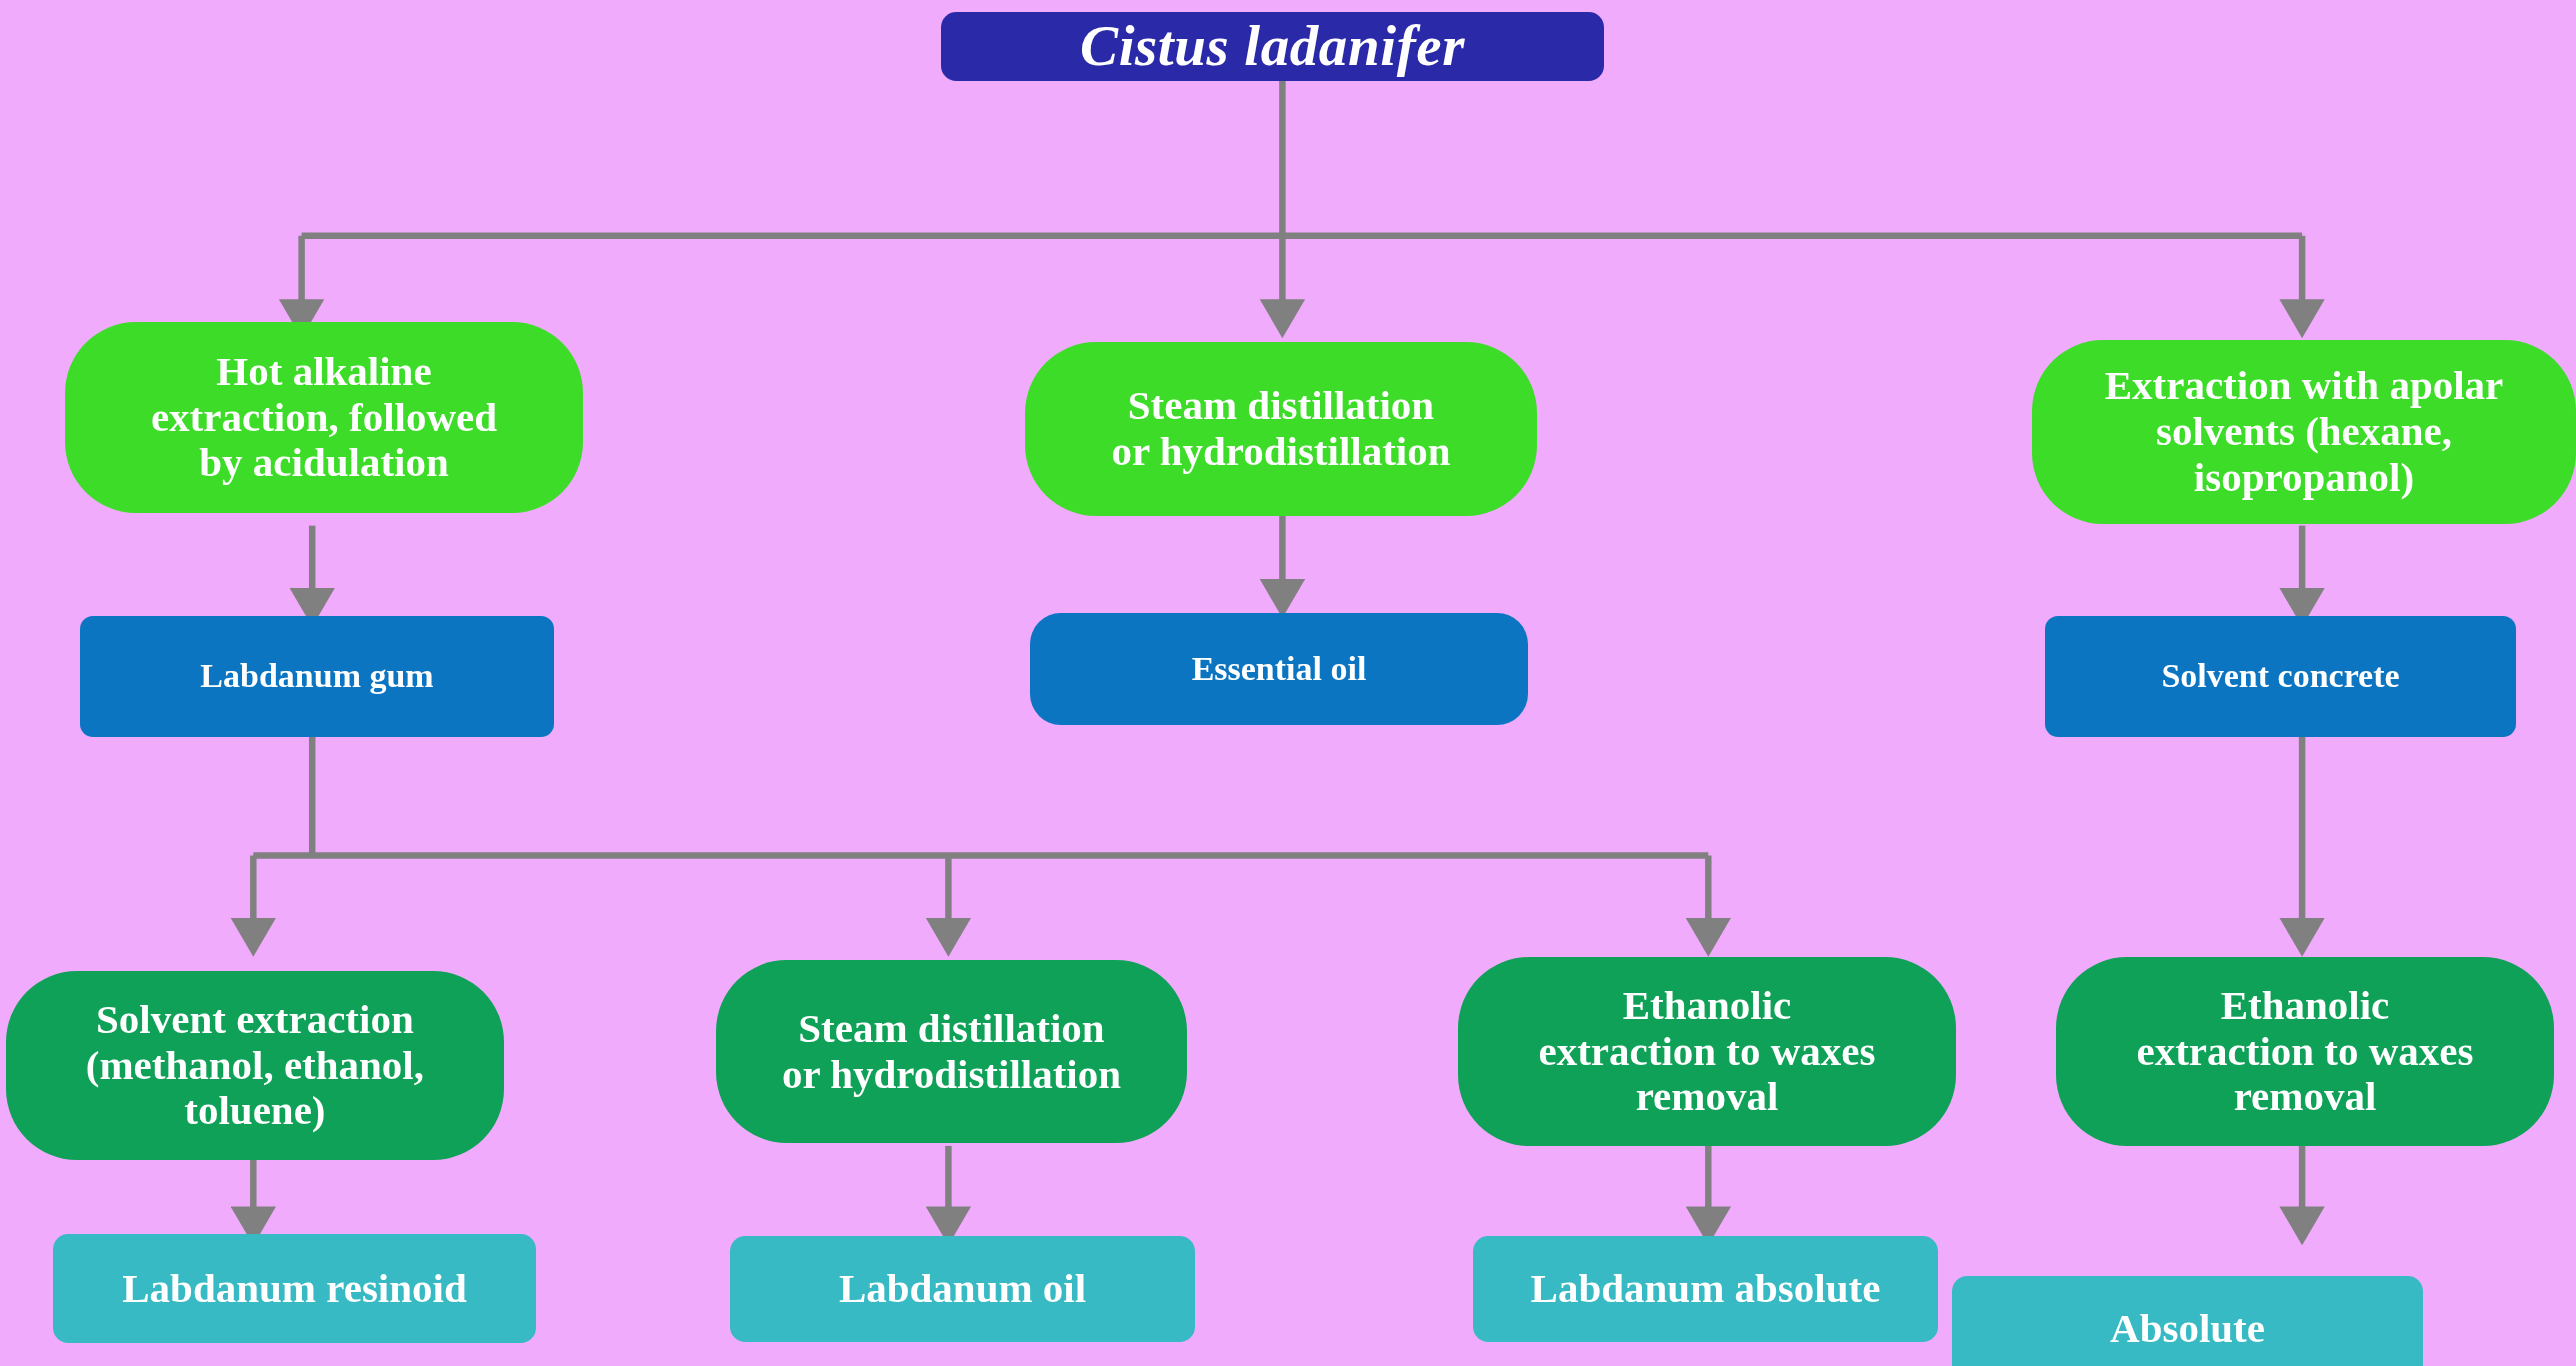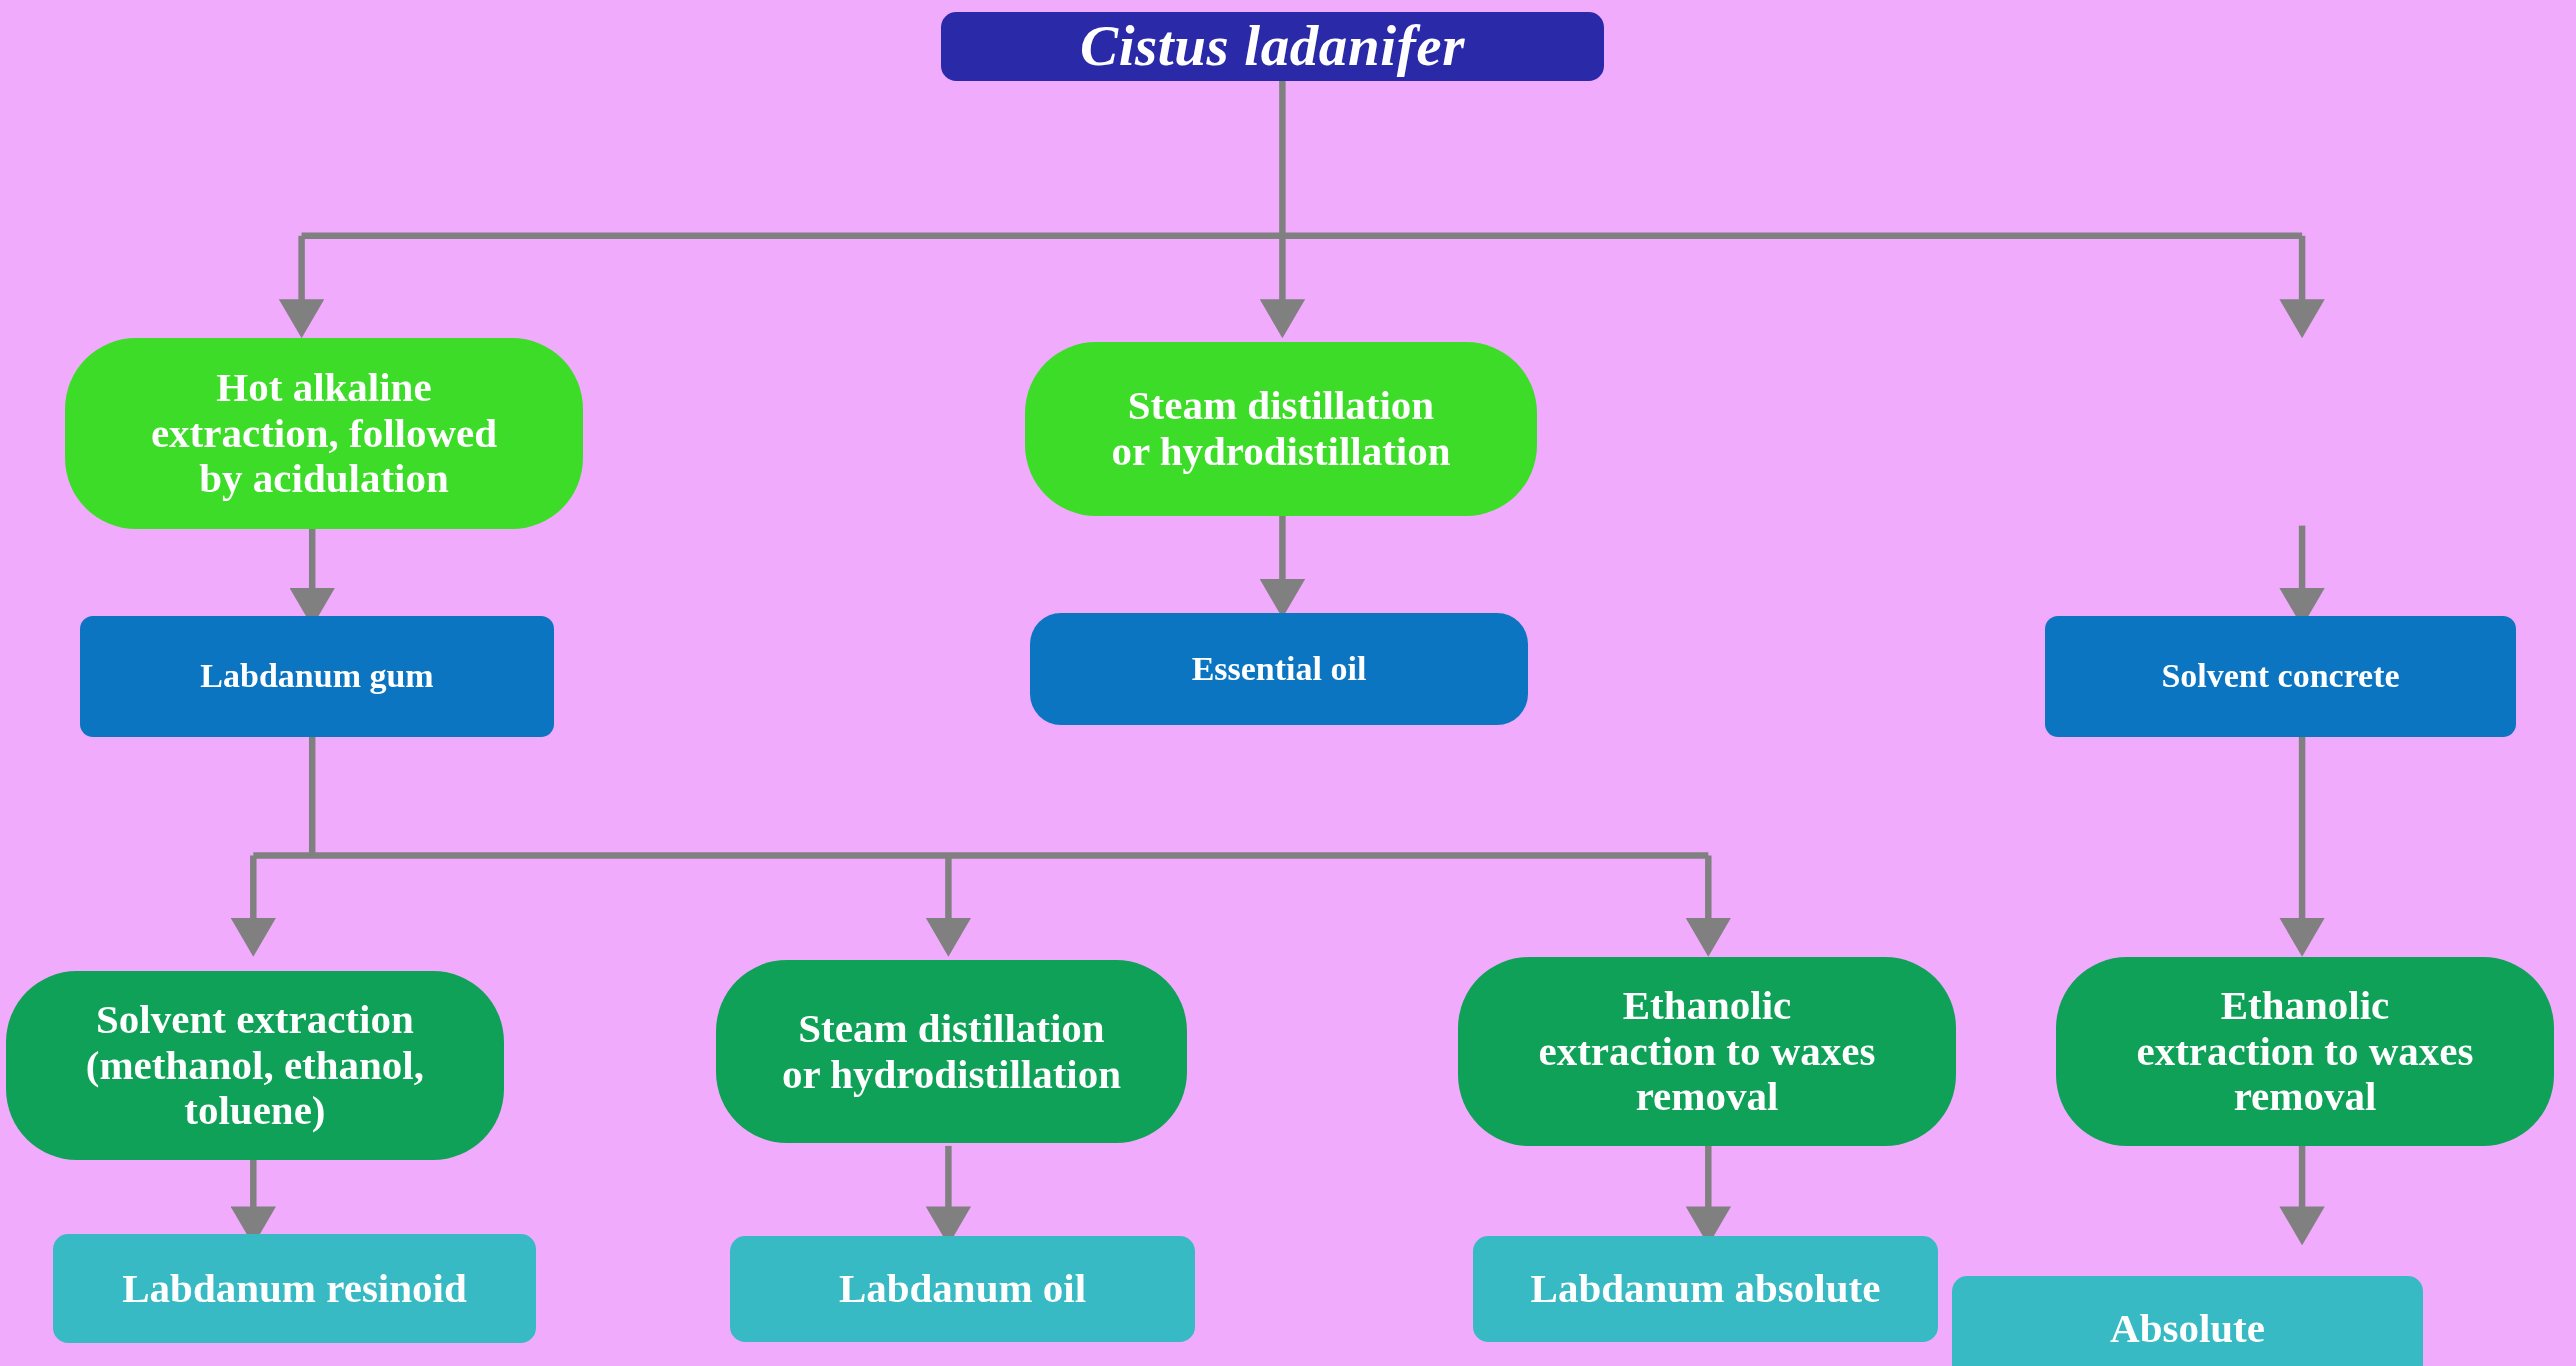--- a/index.html
+++ b/index.html
@@ -102,27 +102,30 @@
     <path d="M3908,1250 L3908,1560" stroke="#808080" stroke-width="11" fill="none" marker-end="url(#arrowhead)"></path>
 
     <path d="M430,1945 L430,2050" stroke="#808080" stroke-width="11" fill="none" marker-end="url(#arrowhead)"></path>
     <path d="M1610,1945 L1610,2050" stroke="#808080" stroke-width="11" fill="none" marker-end="url(#arrowhead)"></path>
     <path d="M2900,1945 L2900,2050" stroke="#808080" stroke-width="11" fill="none" marker-end="url(#arrowhead)"></path>
     <path d="M3908,1945 L3908,2050" stroke="#808080" stroke-width="11" fill="none" marker-end="url(#arrowhead)"></path>
   </svg>
 
   <div class="node n-root" style="left:941px; top:11.8px; width:663px; height:69px;">Cistus ladanifer</div>
 
-  <div class="node n-method-top" style="left:65px; top:338px; width:518px; height:191px;">Hot alkaline
+  <div class="node n-method-top" style="left:65px; top:322px; width:518px; height:191px;">Hot alkaline
 extraction, followed
 by acidulation</div>
 
   <div class="node n-method-top" style="left:1025px; top:342px; width:512px; height:174px;">Steam distillation
 or hydrodistillation</div>
 
+  <div class="node n-method-top" style="left:2032px; top:340px; width:544px; height:184px;">Extraction with apolar
+solvents (hexane,
+isopropanol)</div>
 
   <div class="node n-product-mid" style="left:80px; top:616px; width:474px; height:121px;">Labdanum gum</div>
 
   <div class="node n-product-mid" style="left:1030px; top:613px; width:498px; height:112px;border-radius:31px;">Essential oil</div>
 
   <div class="node n-product-mid" style="left:2045px; top:616px; width:471px; height:121px;">Solvent concrete</div>
 
   <div class="node n-method-bot" style="left:5.9px; top:957px; width:498px; height:189px;margin-top:14px;">Solvent extraction
 (methanol, ethanol,
 toluene)</div>

